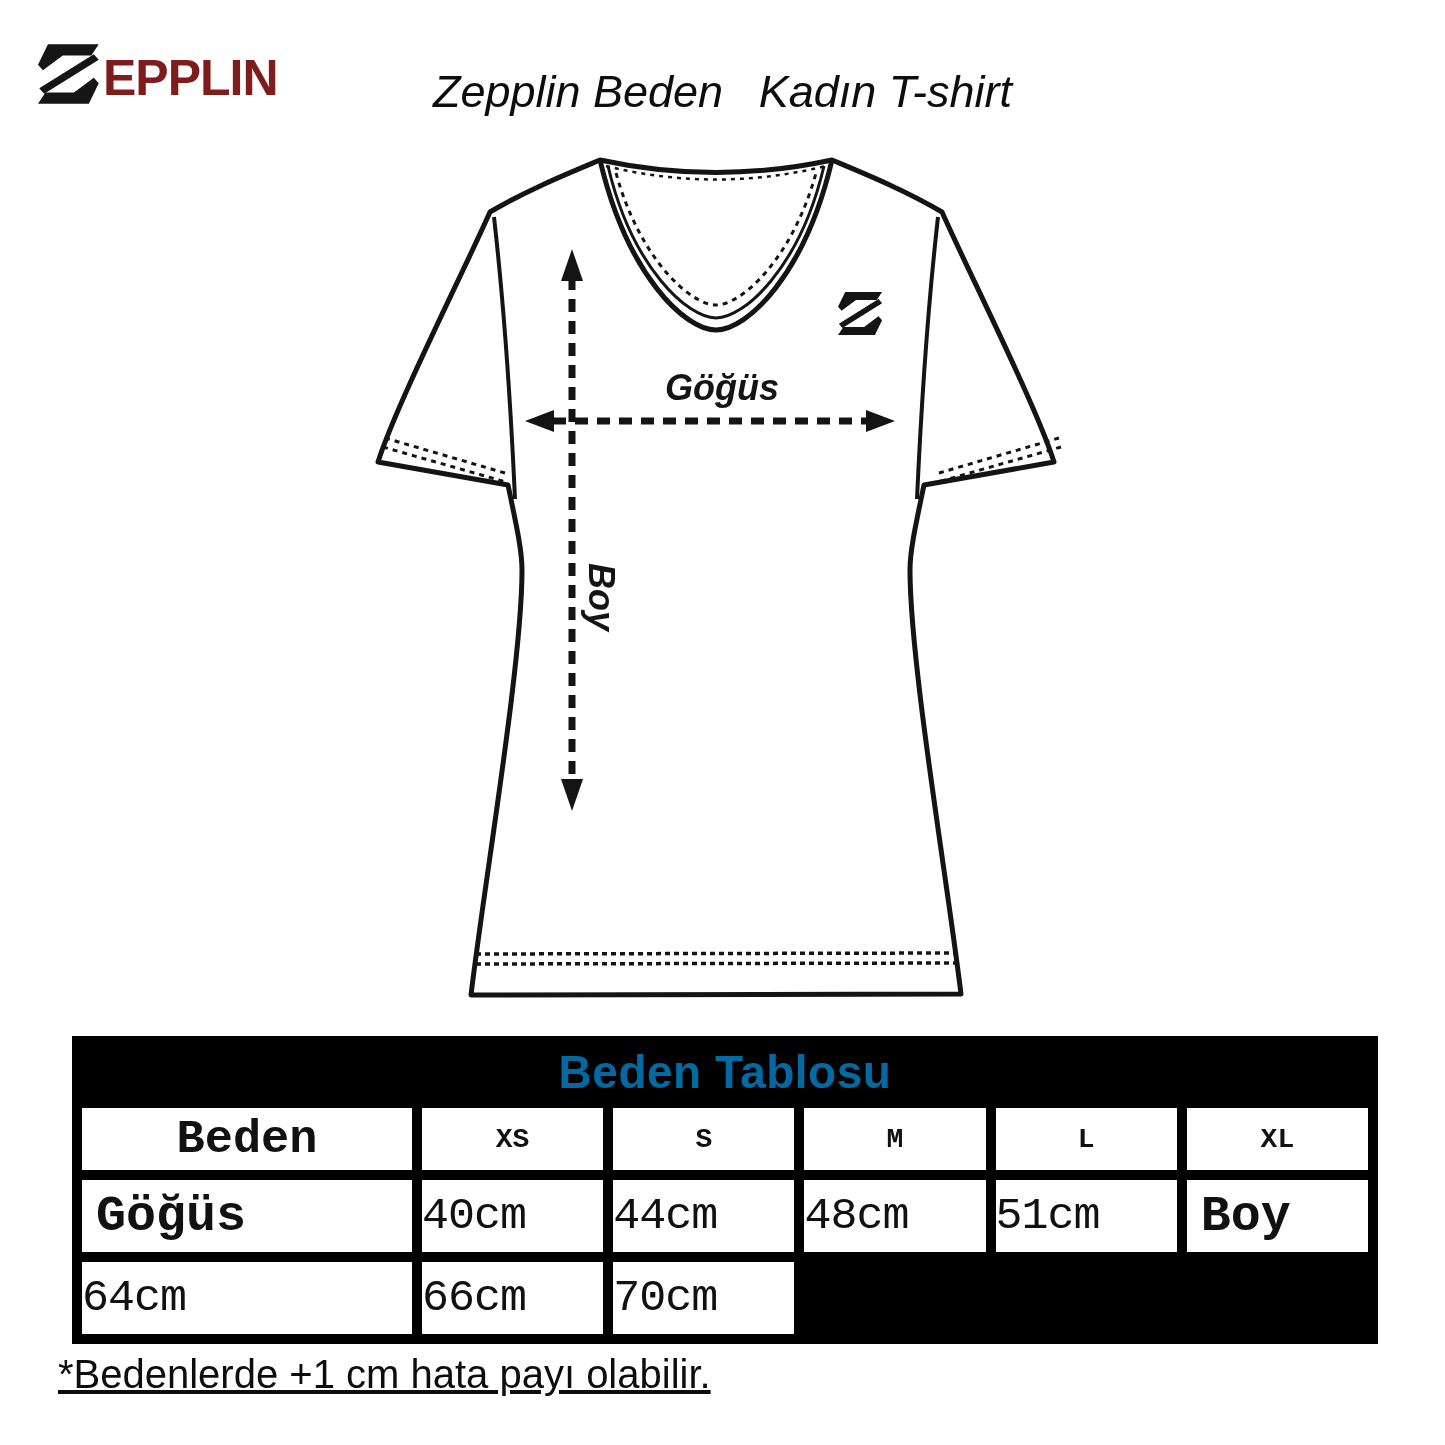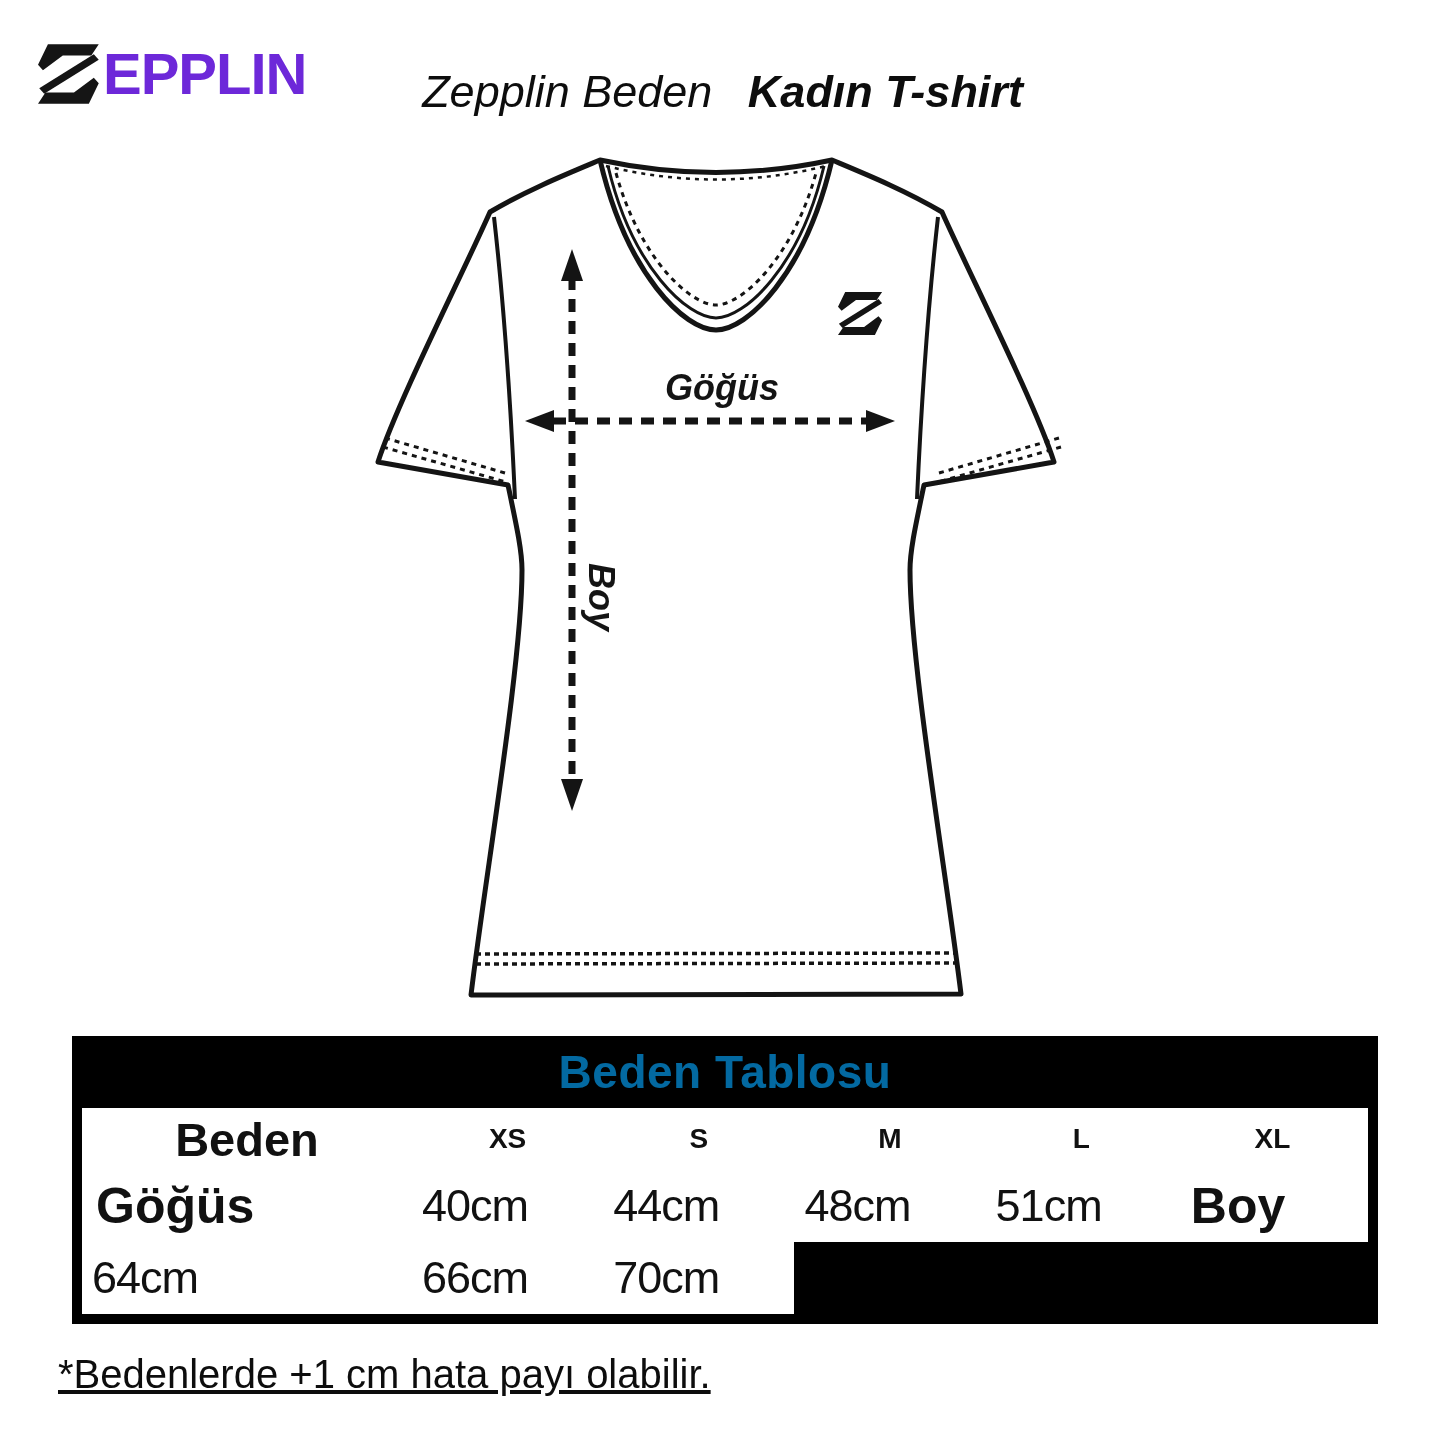--- a/index.html
+++ b/index.html
@@ -4,45 +4,45 @@
 <style>
   html,body{margin:0;padding:0;}
   body{
     width:1445px;height:1445px;position:relative;background:#ffffff;
     font-family:"Liberation Sans","DejaVu Sans",sans-serif;color:#111;
     overflow:hidden;
   }
   
   .logo{position:absolute;left:38px;top:42px;display:flex;align-items:flex-end;}
   .logo svg{display:block;}
-  .logo-word{font-size:58px;font-weight:700;letter-spacing:-1px;color:#6d28d9;
+  .logo-word{font-size:50px;font-weight:700;letter-spacing:-1px;color:#7f1d1d;
     line-height:1;padding-bottom:3px;margin-left:3px;}
   .page-title{position:absolute;left:0;top:68px;width:100%;text-align:center;
     font-style:italic;font-size:45px;line-height:1.05;color:#0d0d0d;white-space:nowrap;}
   .page-title .t-reg{font-weight:400;}
-  .page-title .t-bold{font-weight:700;margin-left:23px;}
+  .page-title .t-bold{font-weight:400;margin-left:23px;}
   
   .shirt-wrap{position:absolute;left:355px;top:133px;width:734px;height:880px;}
   .shirt-wrap svg{position:absolute;left:0;top:0;}
   .chest-label{position:absolute;left:0;top:234px;width:734px;text-align:center;
     font-style:italic;font-weight:700;font-size:36px;color:#141414;}
   .length-label{position:absolute;left:186px;top:442px;width:120px;height:44px;
     text-align:center;font-style:italic;font-weight:700;font-size:36px;color:#141414;
     transform:rotate(90deg);line-height:44px;}
   
   .size-table{position:absolute;left:72px;top:1036px;width:1306px;background:#000;
     box-sizing:border-box;padding:0 10px 10px 10px;}
   .table-title{height:72px;display:flex;align-items:center;justify-content:center;
     color:#0369a1;font-size:46px;font-weight:700;letter-spacing:0.5px;}
-  .table-grid{display:grid;grid-template-columns:330px repeat(5,1fr);}
+  .table-grid{display:grid;grid-template-columns:330px repeat(5,1fr);gap:10px;font-family:Liberation Mono, monospace;}
   .cell{background:#fff;display:flex;align-items:center;box-sizing:border-box;}
   .cell.head{height:62px;justify-content:center;font-weight:700;font-size:28px;}
   .cell.head.first{font-size:47px;}
   .cell.rlabel{height:72px;font-weight:700;font-size:50px;padding-left:14px;}
-  .cell.val{height:72px;font-weight:400;font-size:45px;padding-left:10px;letter-spacing:-1px;}
+  .cell.val{height:72px;font-weight:400;font-size:45px;padding-left:0;letter-spacing:-1px;}
   
   .footnote{position:absolute;left:58px;top:1352px;font-size:40px;font-weight:400;color:#0d0d0d;text-decoration:underline;}
 </style>
 </head>
 <body>
 
 <div class="logo">
   <svg width="62" height="64" viewBox="0 0 100 100">
     <g fill="#151515">
       <path d="M16,2 L98,2 L86,20 L40,20 L8,44 L0,35 Z"></path>

